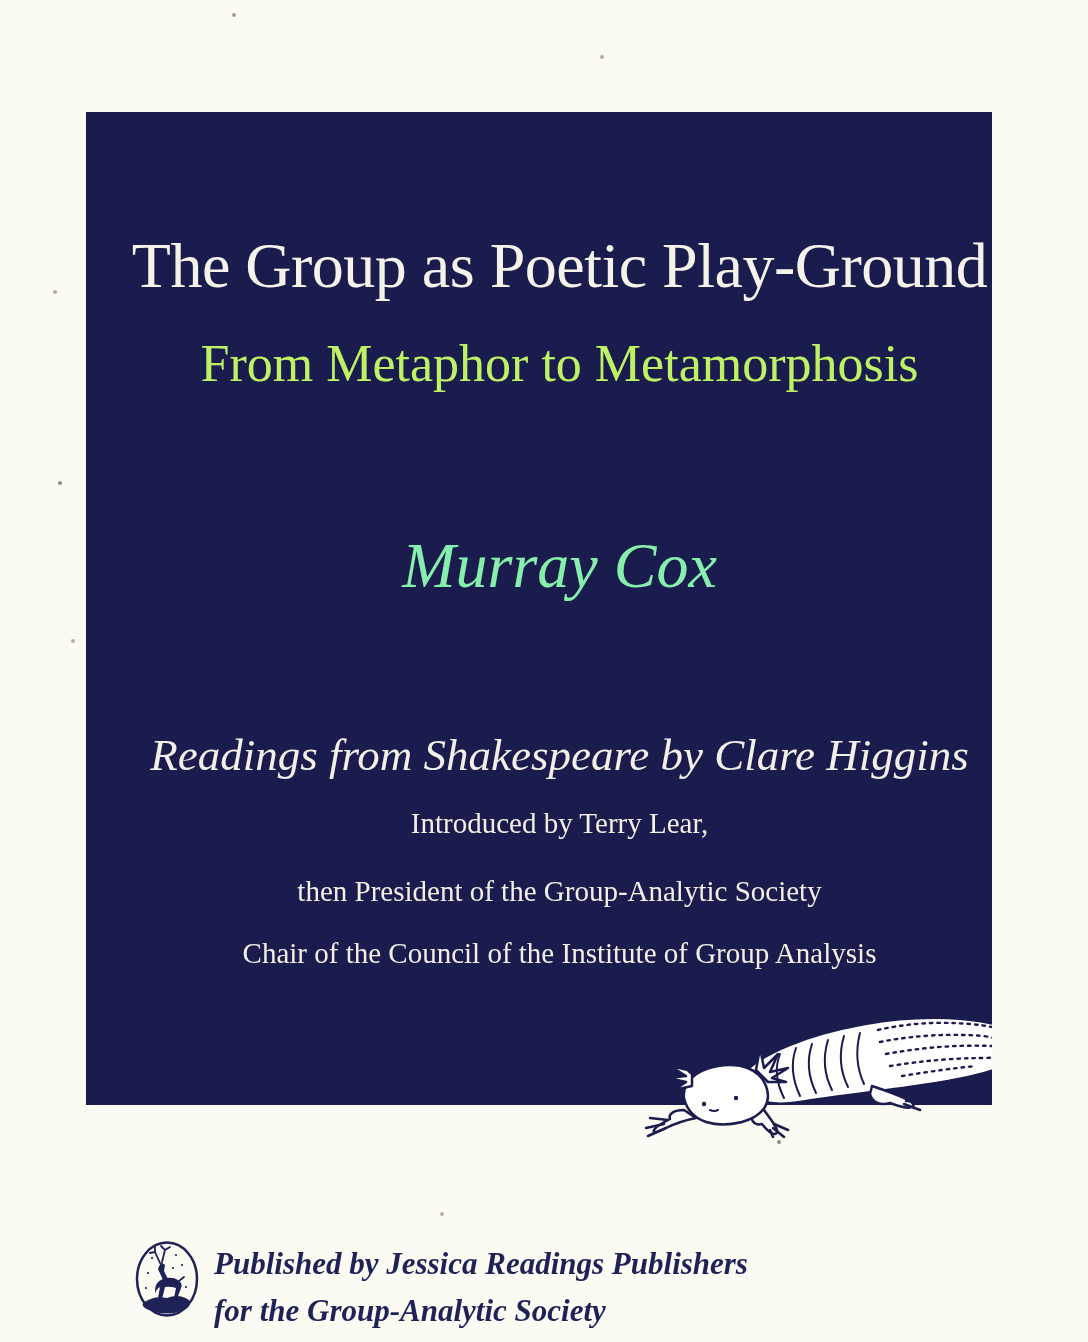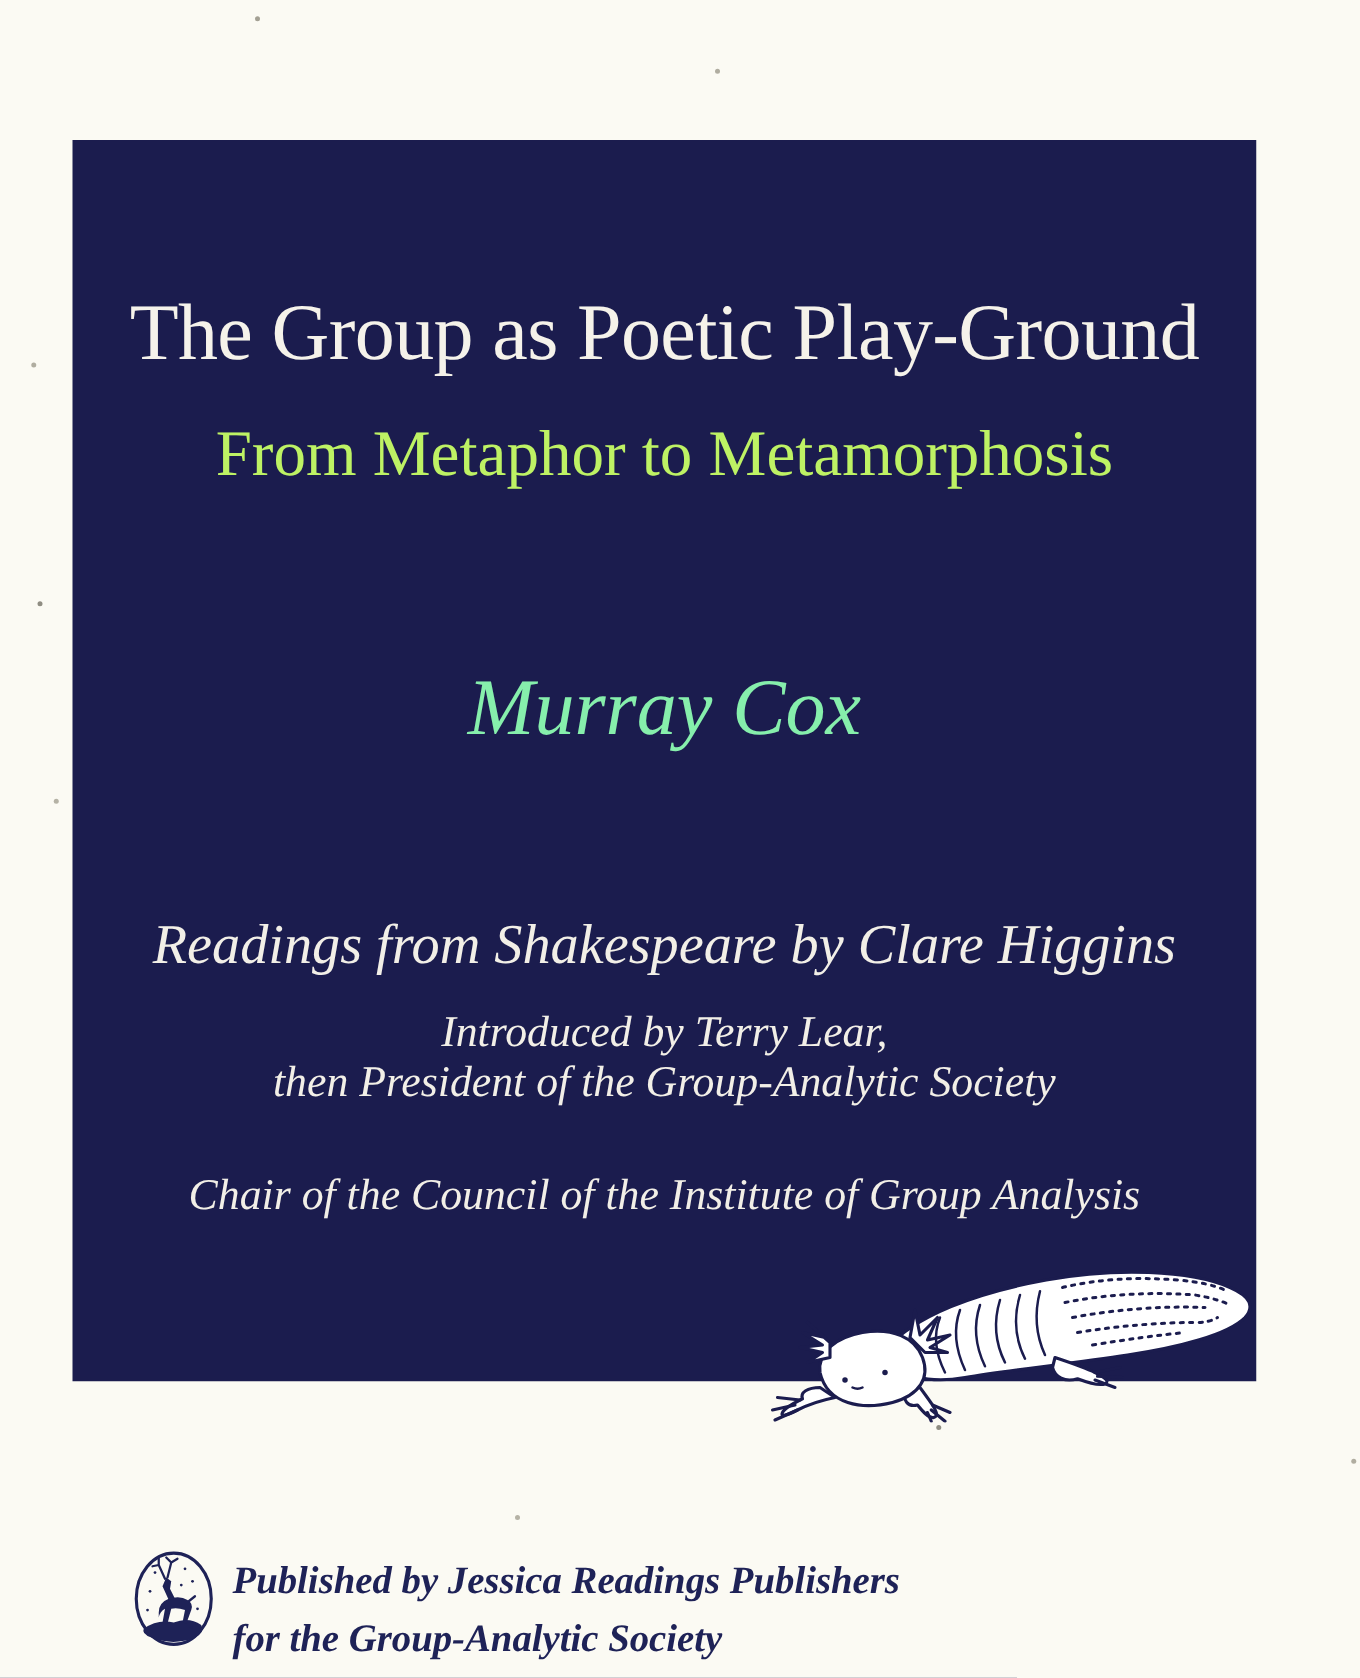--- a/index.html
+++ b/index.html
@@ -1,23 +1,24 @@
 <!DOCTYPE html>
 <html><head>
 <meta charset="utf-8">
 <style>
   * { margin: 0; padding: 0; box-sizing: border-box; }
   html, body { background: #fbfaf3; }
   .page {
     position: relative;
-    width: 1088px;
+    width: 964px;
     height: 1342px;
     background: #fbfaf3;
     overflow: hidden;
     font-family: "Liberation Serif", "DejaVu Serif", serif;
+    margin-left: 28px;
   }
   .speckles {
     position: absolute; left: 0; top: 0; width: 2px; height: 2px;
     background: transparent; border-radius: 50%;
     box-shadow:
       205px 14px 0 1px #a3a093,
       573px 56px 0 1px #b0ada0,
       627px 117px 0 1px #8f8d82,
       31px 482px 0 1px #8f8d82,
       26px 291px 0 1px #b0ada0,
@@ -39,23 +40,23 @@
     width: 100%;
     text-align: center;
     line-height: 1.05;
     white-space: nowrap;
   }
   .title    { top: 120px; font-size: 64px; letter-spacing: -0.5px; color: #f5f2ea; }
   .subtitle { top: 225px; font-size: 52px; color: #bef264; }
   .lecture  { top: 350px; font-size: 36px; font-style: italic; }
   .author   { top: 420px; font-size: 64px; font-style: italic; color: #86efac; }
   .readings { top: 620px; font-size: 45px; font-style: italic; font-weight: normal; }
-  .credit   { font-size: 35px; font-style: italic; }
+  .credit   { font-size: 29px; }
   .credit-0 { top: 696px; }
-  .credit-1 { top: 736px; }
+  .credit-1 { top: 764px; }
   .credit-2 { top: 786px; }
   .credit-3 { top: 826px; }
   .axolotl {
     position: absolute;
     left: 612px; top: 1006px;
     width: 400px; height: 132px;
     z-index: 3;
   }
   .footer-logo {
     position: absolute;

